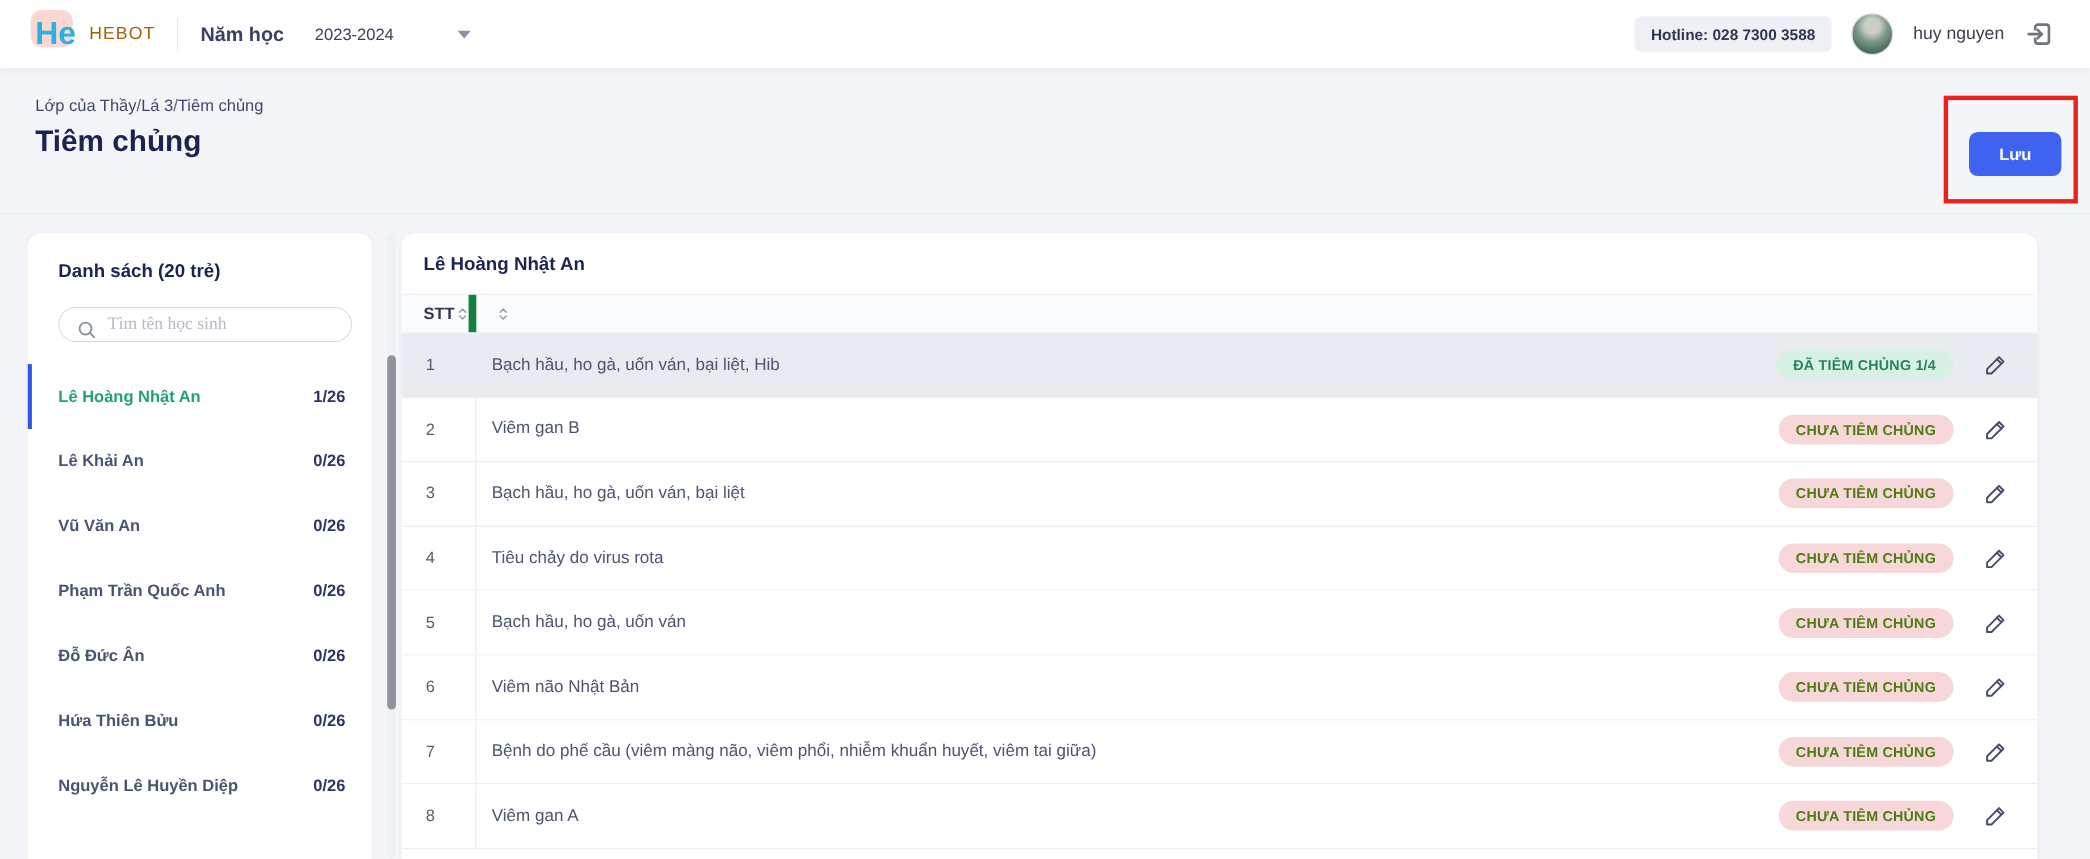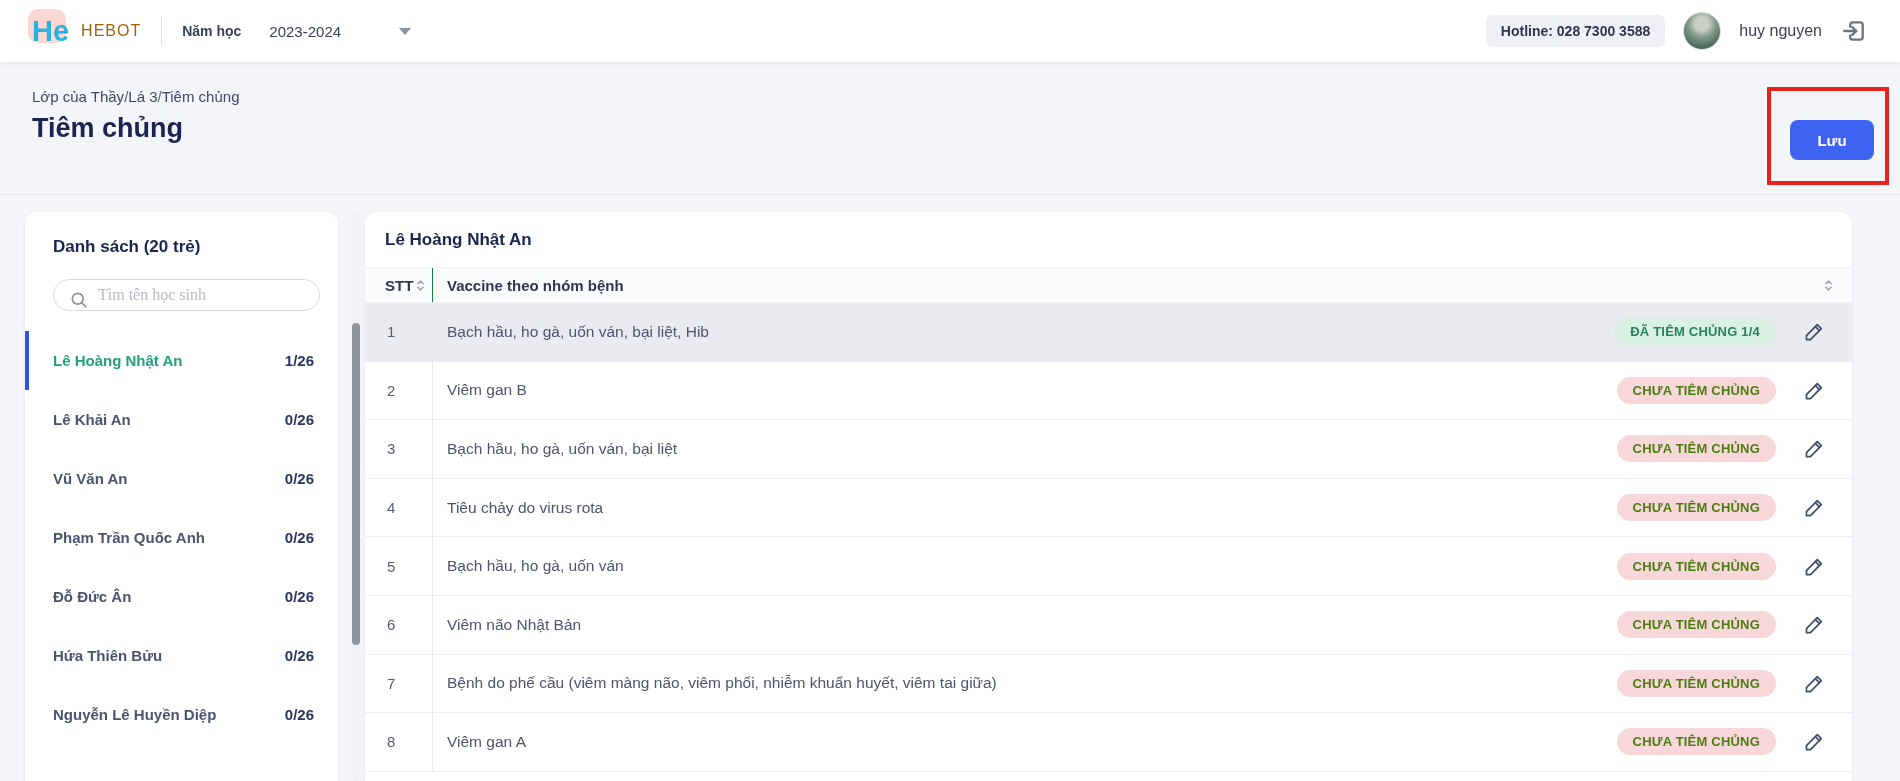--- a/index.html
+++ b/index.html
@@ -16,21 +16,21 @@
     box-shadow:0 2px 6px rgba(20,30,60,.06); z-index:20;
   }
   .logo { position:relative; display:flex; align-items:center; }
   .logo-blob {
     position:absolute; left:-4px; top:-6px; width:38px; height:34px;
     background:#fad7d2; border-radius:10px; z-index:0;
   }
   .logo-he { position:relative; z-index:1; font-size:29px; font-weight:bold; color:#28b2dd; }
   .logo-text { position:relative; z-index:1; margin-left:12px; font-size:16px; letter-spacing:1px; color:#a16207; font-weight:500; }
   .topbar-divider { width:1px; height:30px; background:#e4e6ec; margin:0 20px; }
-  .year-label { font-size:14px; font-weight:bold; color:#39415c; }
+  .year-label { font-size:18px; font-weight:bold; color:#39415c; }
   .year-value { font-size:15px; color:#39415c; margin-left:28px; }
   .year-caret {
     width:0; height:0; margin-left:58px; cursor:pointer;
     border-left:6px solid transparent; border-right:6px solid transparent;
     border-top:7px solid #8a92a3;
   }
   .topbar-right { margin-left:auto; display:flex; align-items:center; gap:18px; }
   .hotline-pill {
     background:#eef0f5; border-radius:6px; padding:8px 15px;
     font-size:14px; font-weight:bold; color:#2e3650;
@@ -108,21 +108,21 @@
     overflow:hidden;
   }
   .main-title { margin:18px 0 0 20px; font-size:17px; font-weight:bold; color:#1b2350; }
   .thead {
     margin-top:17px; height:36px; background:#fafbfd;
     border-top:1px solid #f0f1f5; border-bottom:1px solid #f0f1f5;
     display:flex; align-items:center;
   }
   .th-stt {
     width:68px; padding-left:20px; height:100%; display:flex; align-items:center;
-    border-right:1px solid #15803d; font-size:15px; font-weight:bold; color:#2e3650;
+    border-right:7px solid #15803d; font-size:15px; font-weight:bold; color:#2e3650;
     gap:3px; cursor:pointer;
   }
   .th-vaccine {
     flex:1; padding-left:14px; font-size:15px; font-weight:bold; color:#2e3650;
   }
   .th-sort-right { width:48px; display:flex; justify-content:center; cursor:pointer; }
 
   .trow {
     height:58.6px; display:flex; align-items:center;
     border-bottom:1px solid #ebedf1; background:#fff;
@@ -235,21 +235,20 @@
   <div class="main-title">Lê Hoàng Nhật An</div>
 
   <div class="thead">
     <div class="th-stt">
       <span>STT</span>
       <svg width="9" height="13" viewBox="0 0 10 14" fill="none" stroke="#9aa0ae" stroke-width="1.6" stroke-linecap="round" stroke-linejoin="round">
         <polyline points="2,5 5,2 8,5"></polyline>
           <polyline points="2,9 5,12 8,9"></polyline>
       </svg>
     </div>
-    <div class="th-vaccine">Vaccine theo nhóm bệnh</div>
     <div class="th-sort-right">
       <svg width="9" height="13" viewBox="0 0 10 14" fill="none" stroke="#9aa0ae" stroke-width="1.6" stroke-linecap="round" stroke-linejoin="round">
         <polyline points="2,5 5,2 8,5"></polyline>
           <polyline points="2,9 5,12 8,9"></polyline>
       </svg>
     </div>
   </div>
 
   <div id="vaccine-rows">
       <div class="trow selected">

